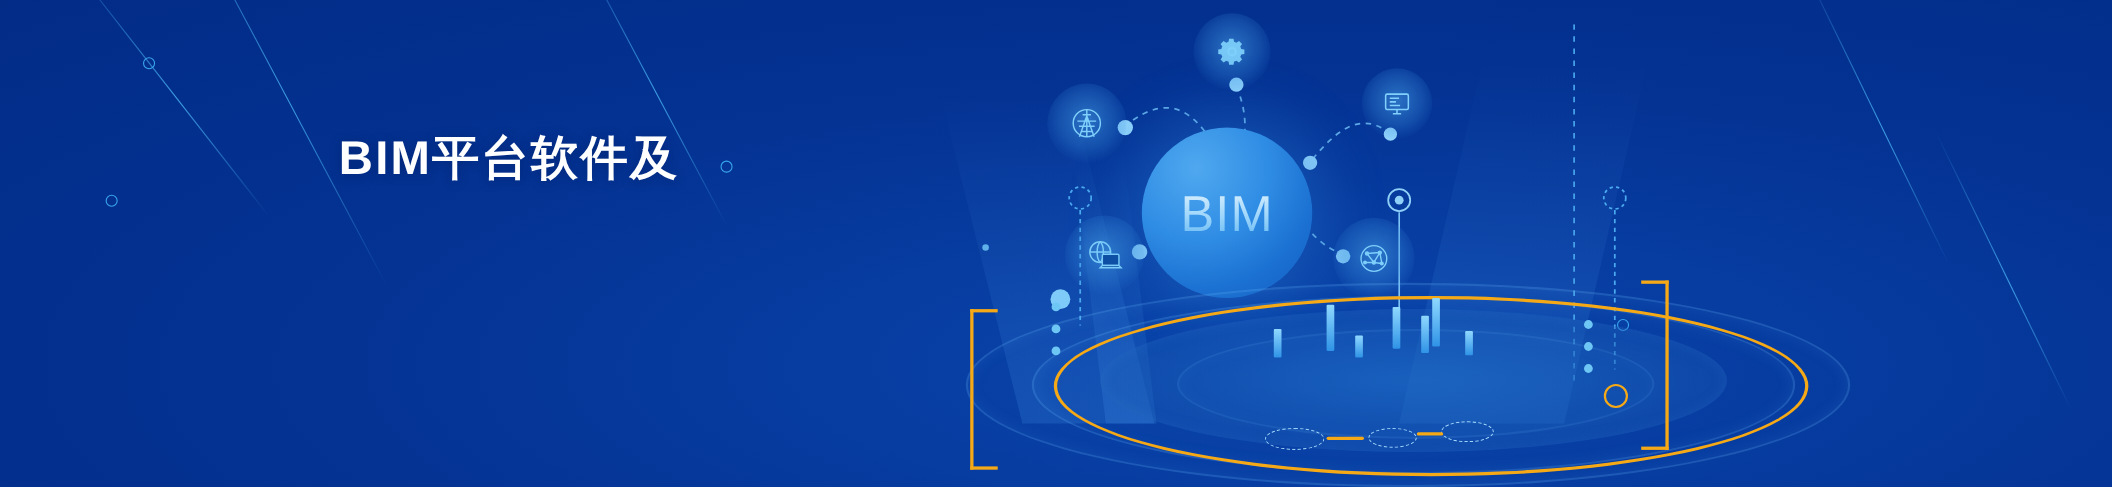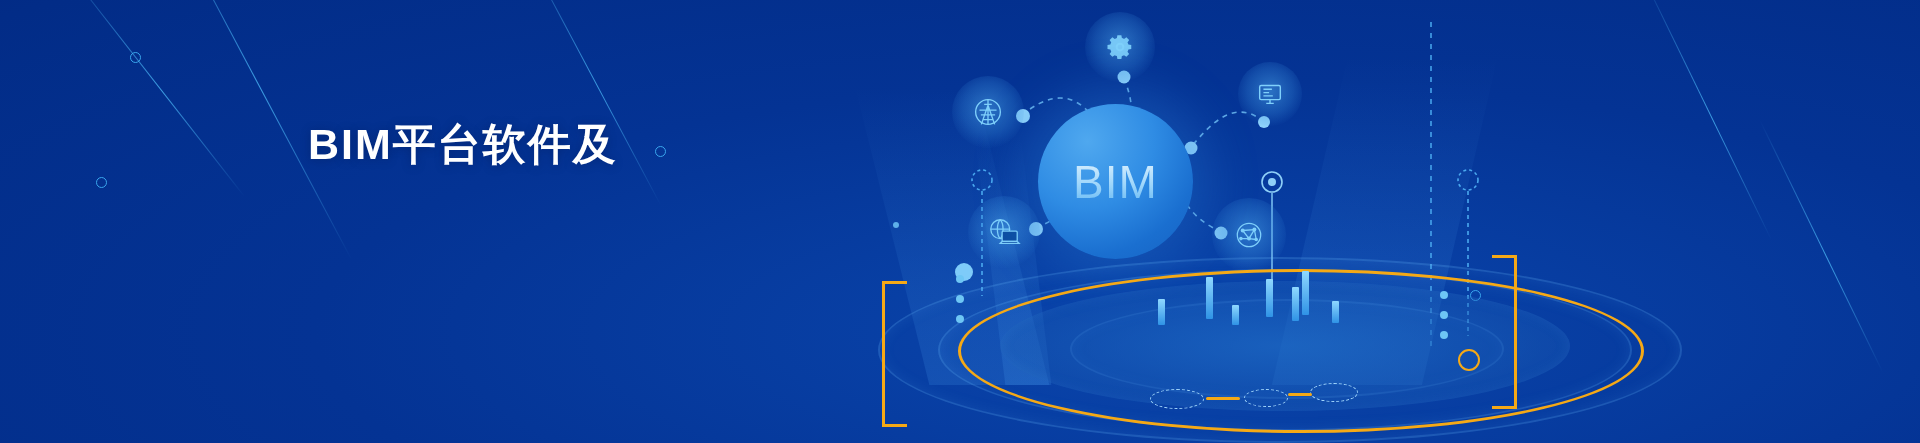--- a/index.html
+++ b/index.html
@@ -29,21 +29,21 @@
   .graphic{position:absolute;left:840px;top:0;width:1080px;height:443px;}
 
   
   .shaft{position:absolute;bottom:58px;background:linear-gradient(to top,rgba(86,176,255,.16),rgba(86,176,255,0));}
   .shaft.a{left:52px;width:120px;height:300px;transform:skewX(14deg);}
   .shaft.b{left:150px;width:46px;height:250px;transform:skewX(7deg);}
   .shaft.c{left:470px;width:150px;height:330px;transform:skewX(-13deg);}
 
   
   .sphere{
-    position:absolute;left:198px;top:104px;width:155px;height:155px;border-radius:50%;
+    position:absolute;left:198px;top:116px;width:155px;height:155px;border-radius:50%;
     background:radial-gradient(circle at 32% 24%, #4fa8ef 0%, #2f8ce4 42%, #1a6fd0 72%, #1561c2 100%);
     box-shadow:0 0 48px 18px rgba(46,130,215,.30);
   }
   .sphere .bim{
     position:absolute;left:0;right:0;top:50%;transform:translateY(-50%);
     text-align:center;font-size:46px;letter-spacing:1px;font-weight:400;
     color:#bfe4fb;
     background:linear-gradient(180deg,#e8f6ff 0%,#9ed6fb 55%,#5cb4f2 100%);
     -webkit-background-clip:text;background-clip:text;-webkit-text-fill-color:transparent;
     text-shadow:none;

